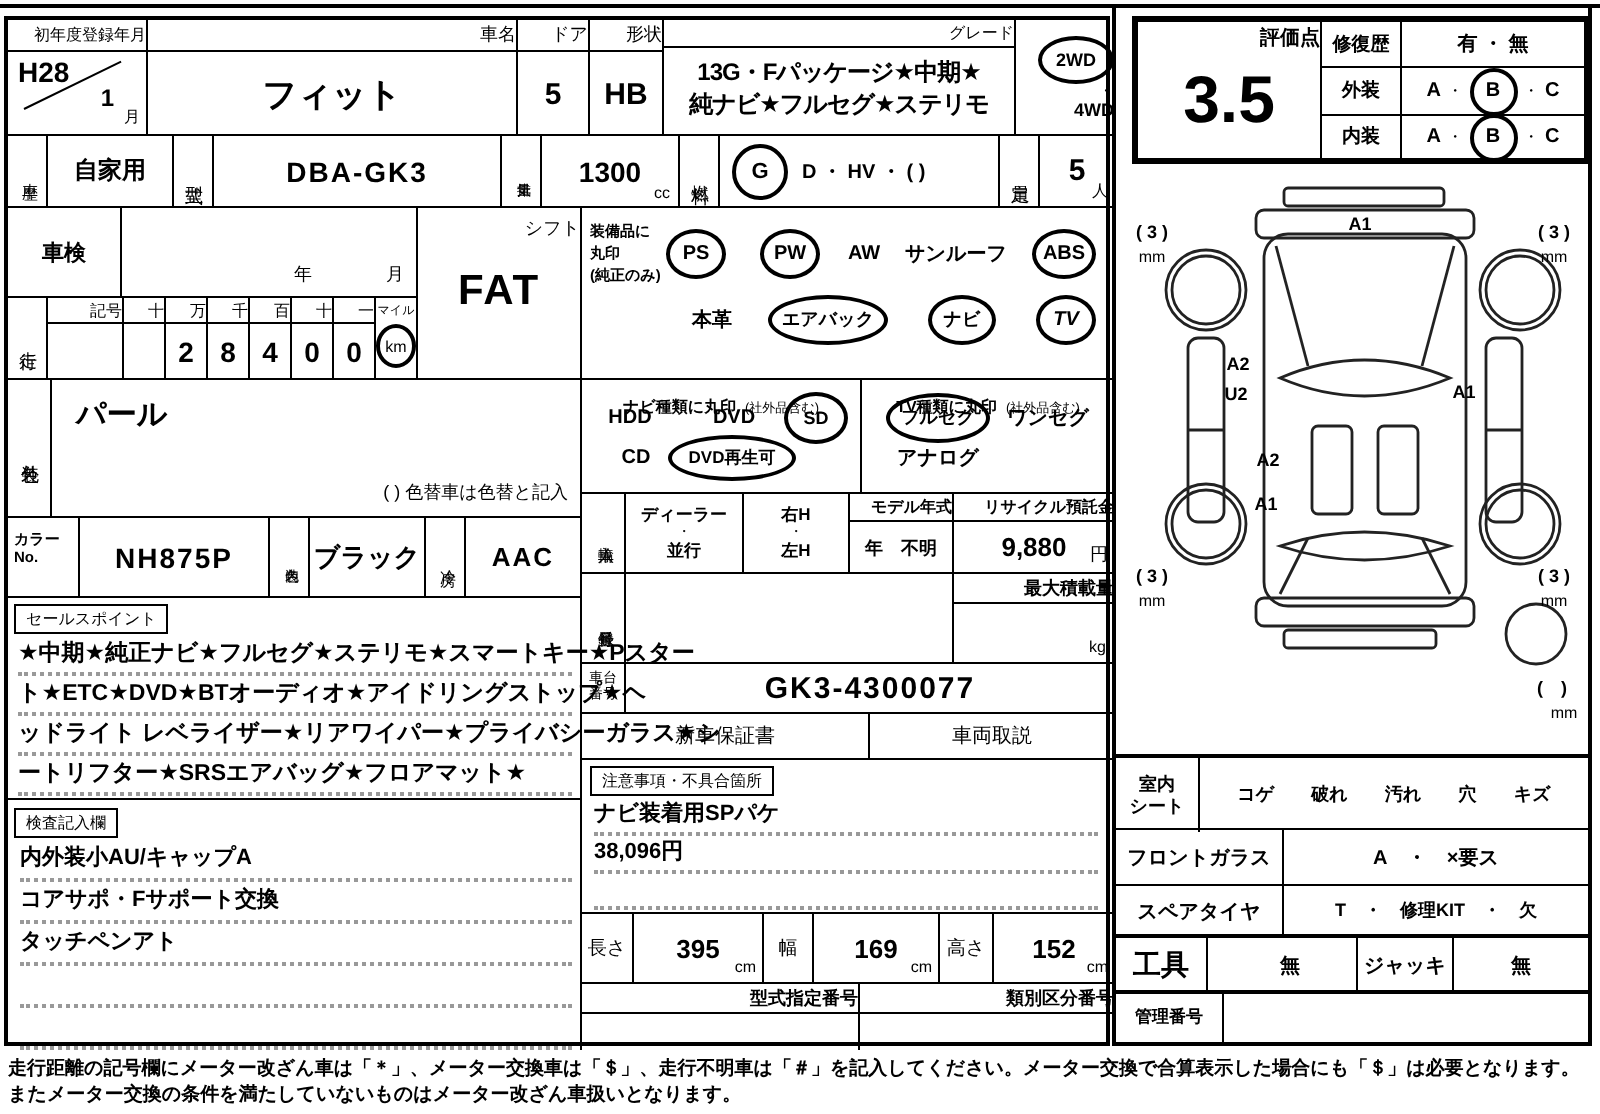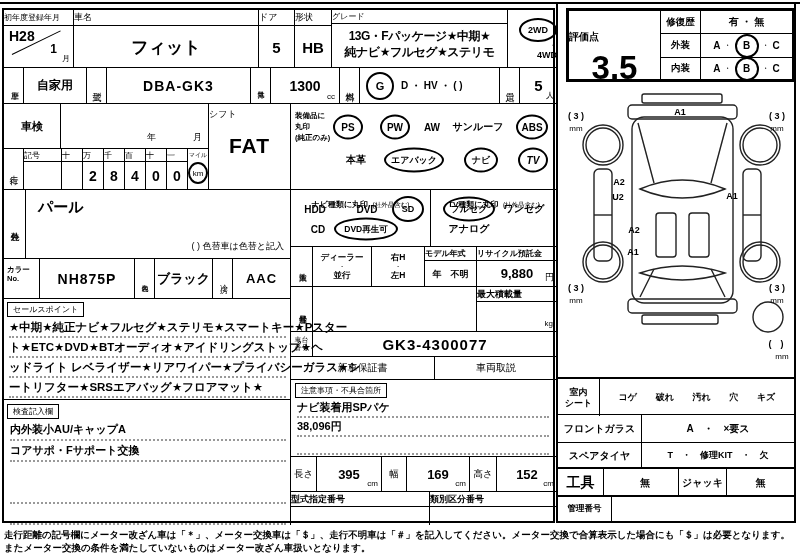--- a/index.html
+++ b/index.html
@@ -2,21 +2,21 @@
 <html><head>
 <meta charset="utf-8">
 <style>
   html,body{margin:0;padding:0;background:#fff;}
   .sheet{position:relative;width:800px;height:557px;background:#fff;color:#000;
          font-family:"Liberation Sans","DejaVu Sans",sans-serif;overflow:hidden;}
   .cell{position:absolute;box-sizing:border-box;}
   .br{border-right:1px solid #000}.bb{border-bottom:1px solid #000}
   .bt{border-top:1px solid #000}.bl{border-left:1px solid #000}
   .bt2{border-top:2px solid #000}
-  .hd{font-size:9px;text-align:left;}
+  .hd{font-size:9px;text-align:right;}
   .ctr{display:flex;align-items:center;justify-content:center;}
   .b{font-weight:bold;}
   .vt{writing-mode:vertical-rl;text-orientation:upright;letter-spacing:1px;}
   .pre{white-space:pre-line;}
   .item{position:absolute;transform:translate(-50%,-50%);font-size:10px;font-weight:bold;white-space:nowrap;z-index:2;}
   .circ{display:inline-flex;align-items:center;justify-content:center;border:2px solid #000;border-radius:50%;padding:0;}
   .dotl{border-bottom:2px dotted #999;}
   .lblbox{position:absolute;border:1px solid #000;font-size:8px;padding:1px 5px;background:#fff;white-space:nowrap;}
   .unit{position:absolute;font-size:8px;}
   svg text{font-family:"Liberation Sans","DejaVu Sans",sans-serif;}
@@ -184,20 +184,21 @@
       <div class="dotl b" style="position:absolute;left:5px;top:17px;width:277px;height:20px;font-size:11.5px;line-height:22px;white-space:nowrap;">★中期★純正ナビ★フルセグ★ステリモ★スマートキー★Pスター</div>
       <div class="dotl b" style="position:absolute;left:5px;top:37px;width:277px;height:20px;font-size:11.5px;line-height:22px;white-space:nowrap;">ト★ETC★DVD★BTオーディオ★アイドリングストップ★ヘ</div>
       <div class="dotl b" style="position:absolute;left:5px;top:57px;width:277px;height:20px;font-size:11.5px;line-height:22px;white-space:nowrap;">ッドライト レベライザー★リアワイパー★プライバシーガラス★シ</div>
       <div class="dotl b" style="position:absolute;left:5px;top:77px;width:277px;height:20px;font-size:11.5px;line-height:22px;white-space:nowrap;">ートリフター★SRSエアバッグ★フロアマット★</div>
     </div>
 
     <div class="cell br" style="left:0;top:390px;width:287px;height:125px;">
       <span class="lblbox" style="left:3px;top:4px;">検査記入欄</span>
       <div class="dotl b" style="position:absolute;left:6px;top:18px;width:276px;height:21px;font-size:11px;line-height:23px;">内外装小AU/キャップA</div>
       <div class="dotl b" style="position:absolute;left:6px;top:39px;width:276px;height:21px;font-size:11px;line-height:23px;">コアサポ・Fサポート交換</div>
+      <div class="dotl b" style="position:absolute;left:6px;top:60px;width:276px;height:21px;font-size:11px;line-height:23px;">タッチペンアト</div>
       <div class="dotl" style="position:absolute;left:6px;top:81px;width:276px;height:21px;"></div>
       <div class="dotl" style="position:absolute;left:6px;top:102px;width:276px;height:21px;"></div>
     </div>
 
     <div class="cell br bb ctr" style="left:287px;top:237px;width:22px;height:40px;">
         <span class="vt" style="font-size:8px;letter-spacing:0;">輸入車</span>
       </div>
     <div class="cell br bb" style="left:309px;top:237px;width:59px;height:40px;display:flex;flex-direction:column;align-items:center;justify-content:center;">
       <span class="b" style="font-size:8.5px;">ディーラー</span>
       <span style="font-size:7px;line-height:6px;">・</span>
@@ -356,21 +357,21 @@
       <div class="cell ctr b" style="left:169px;top:0;width:67px;height:28px;font-size:10px;">無</div>
     </div>
 
     <div class="cell bt2" style="left:0;top:492px;width:236px;height:24px;">
       <div class="cell br ctr b" style="left:0;top:0;width:54px;height:24px;font-size:8.5px;">管理番号</div>
     </div>
   </div>
 
   <div class="cell" style="left:566px;top:8px;width:229px;height:74px;border:3px solid #000;background:#fff;z-index:3;">
     <div class="cell" style="left:0;top:0;width:91px;height:68px;">
-      <div class="hd b" style="margin-top:19px;font-size:10px;">評価点</div>
+      <div class="hd b" style="margin-top:1px;font-size:10px;">評価点</div>
       <div class="ctr b" style="height:48px;font-size:33px;">3.5</div>
     </div>
     <div class="cell bl br bb ctr b" style="left:91px;top:0;width:41px;height:23px;font-size:9.5px;">修復歴</div>
     <div class="cell bb ctr b" style="left:132px;top:0;width:91px;height:23px;font-size:10px;">有 ・ 無</div>
     <div class="cell bl br bb ctr b" style="left:91px;top:23px;width:41px;height:24px;font-size:9.5px;">外装</div>
     <div class="cell bb ctr" style="left:132px;top:23px;width:91px;height:24px;gap:3px;">
       <span class="b" style="font-size:10px;">A</span>
       <span style="font-size:8px;">・</span>
       <span class="circ b" style="width:20px;height:20px;font-size:10px;">B</span>
       <span style="font-size:8px;">・</span>

